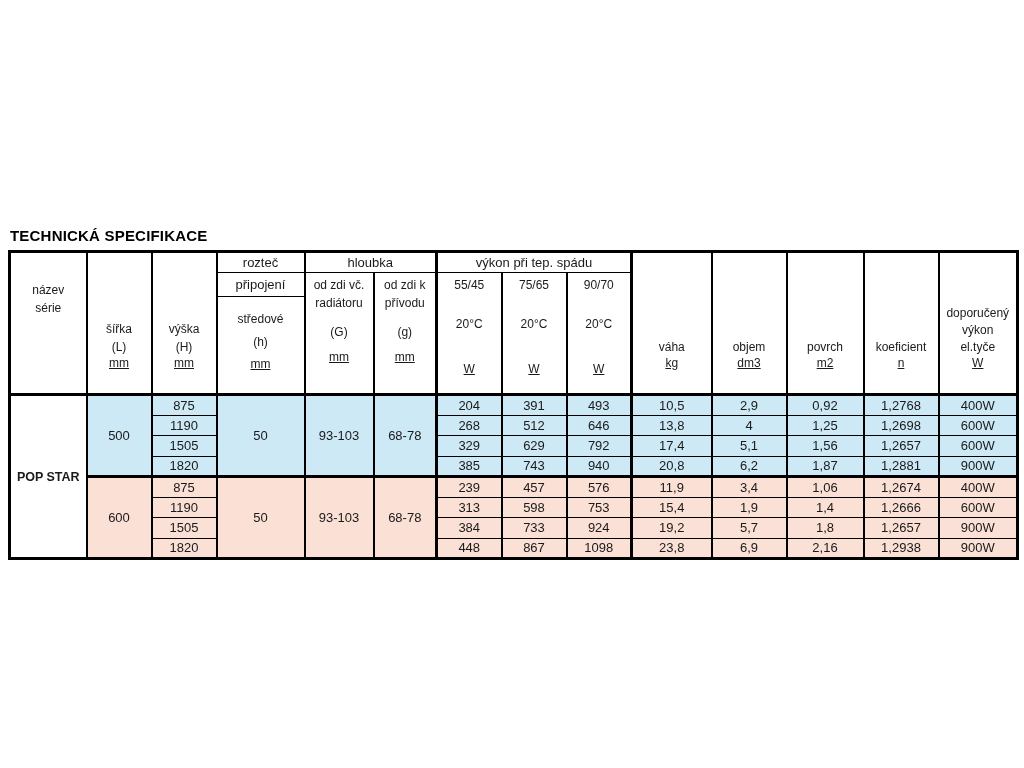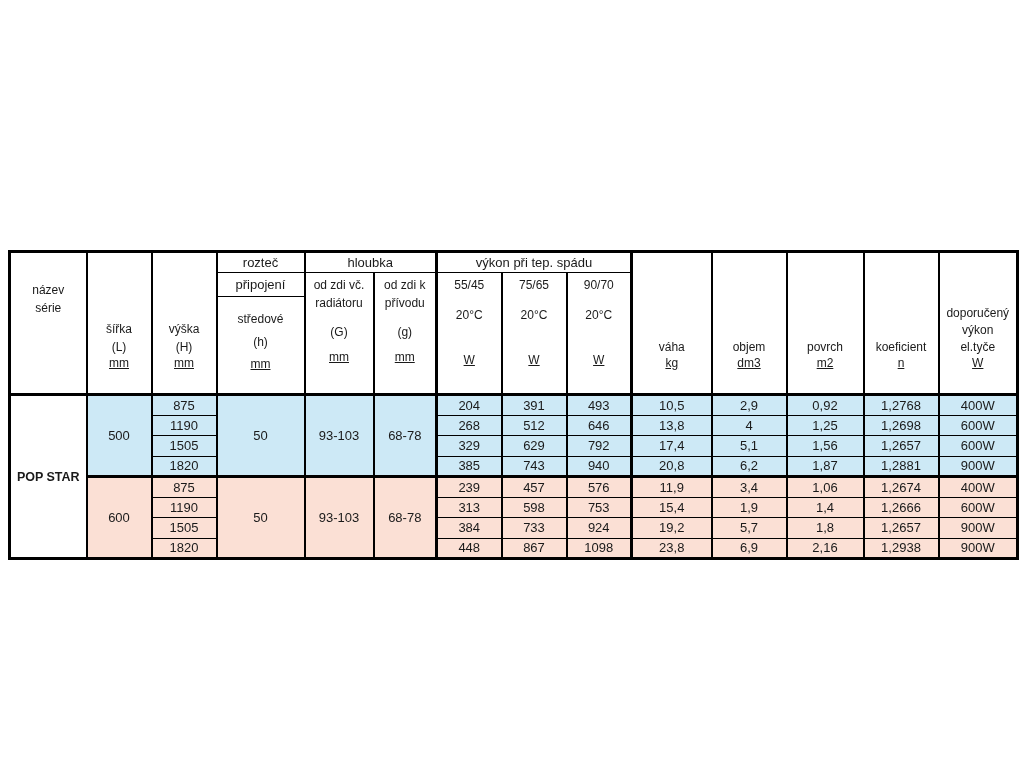--- a/index.html
+++ b/index.html
@@ -49,30 +49,31 @@
     display:flex; flex-direction:column; align-items:center;
     padding:3px 2px 3px; font-size:12px; white-space:nowrap; line-height:18px;
   }
   .hw-full { height:134px; justify-content:flex-end; padding-bottom:20px; }
   .hw-top  { height:91px; justify-content:flex-start; }
   .hw-sub  { height:120px;  justify-content:flex-start;border-radius:30px; }
   .hw-r3   { height:90px;  justify-content:flex-start; padding-top:10px; }
   .lower   { padding-top:9px; }
   .mt-sym  { margin-top:13px; line-height:14px; }
   .mt-unit { margin-top:11px; line-height:14px; }
-  .mt-temp { margin-top:14px; line-height:15px; }
+  .mt-temp { margin-top:23px; line-height:15px; }
   .mt-w    { margin-top:30px; line-height:15px; }
   .mt-h2   { margin-top:7px; line-height:15px; }
   .unit { font-size:12px; line-height:14px;text-decoration:underline; }
 </style>
 </head>
 <body>
 
 <div class="sheet">
 
+  <div class="title">TECHNICKÁ SPECIFIKACE</div>
 
   <div class="tblwrap">
     <table class="spec">
       <colgroup>
         <col style="width:77px">
           <col style="width:65px">
           <col style="width:65px">
           <col style="width:88px">
         <col style="width:69px">
           <col style="width:63px">

